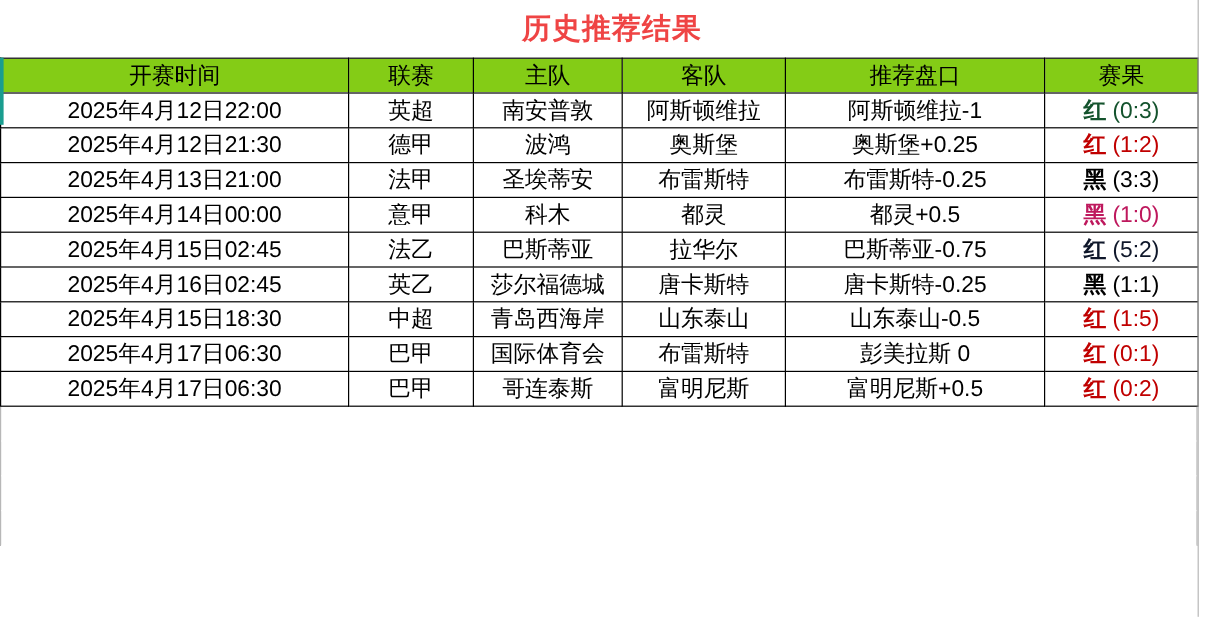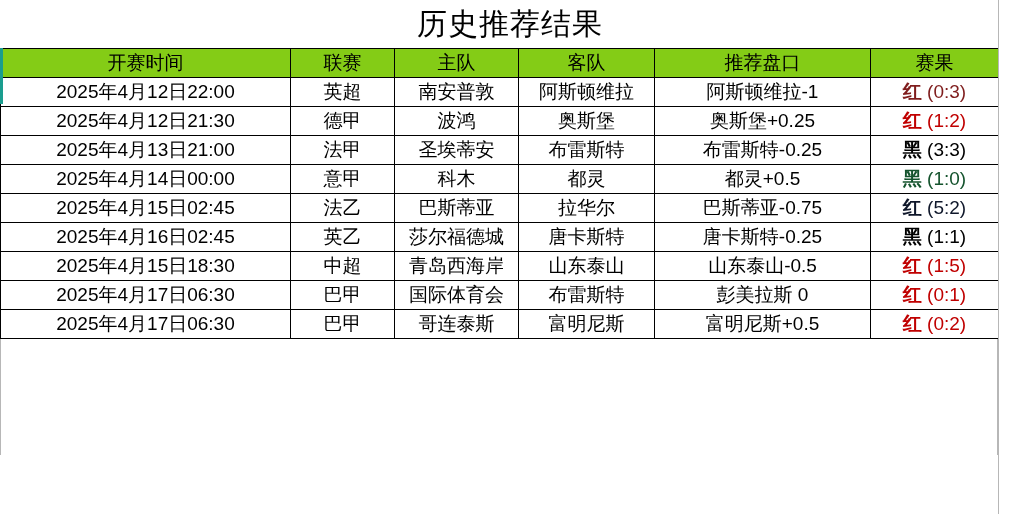--- a/index.html
+++ b/index.html
@@ -21,23 +21,23 @@
   }
   
   .title-row {
     height: 48px;
     display: flex;
     align-items: center;
     justify-content: center;
     position: relative;
   }
   .title-text {
-    font-size: 30px;
-    font-weight: normal;
-    color: #000000;
+    font-size: 24px;
+    font-weight: bold;
+    color: #ef4444;
     letter-spacing: 1px;
   }
   
   .right-edge {
     position: absolute;
     right: 0;
     top: 0;
     bottom: 0;
     width: 22px;
     border-left: 1px solid #b7b7b7;
@@ -141,21 +141,21 @@
         <th>赛果</th>
       </tr>
     </thead>
     <tbody id="table-body">
         <tr>
           <td>2025年4月12日22:00</td>
           <td>英超</td>
           <td>南安普敦</td>
           <td>阿斯顿维拉</td>
           <td>阿斯顿维拉-1</td>
-          <td class="res-cell" style="color: #7f1d1d;"><span class="res-label">红</span> <span class="res-score">(0:3)</span></td>
+          <td class="res-cell" style="color: #14532d;"><span class="res-label">红</span> <span class="res-score">(0:3)</span></td>
         </tr>
         <tr>
           <td>2025年4月12日21:30</td>
           <td>德甲</td>
           <td>波鸿</td>
           <td>奥斯堡</td>
           <td>奥斯堡+0.25</td>
           <td class="res-cell" style="color: rgb(192, 0, 0);"><span class="res-label">红</span> <span class="res-score">(1:2)</span></td>
         </tr>
         <tr>
@@ -165,21 +165,21 @@
           <td>布雷斯特</td>
           <td>布雷斯特-0.25</td>
           <td class="res-cell" style="color: rgb(0, 0, 0);"><span class="res-label">黑</span> <span class="res-score">(3:3)</span></td>
         </tr>
         <tr>
           <td>2025年4月14日00:00</td>
           <td>意甲</td>
           <td>科木</td>
           <td>都灵</td>
           <td>都灵+0.5</td>
-          <td class="res-cell" style="color: #14532d;"><span class="res-label">黑</span> <span class="res-score">(1:0)</span></td>
+          <td class="res-cell" style="color: #be185d;"><span class="res-label">黑</span> <span class="res-score">(1:0)</span></td>
         </tr>
         <tr>
           <td>2025年4月15日02:45</td>
           <td>法乙</td>
           <td>巴斯蒂亚</td>
           <td>拉华尔</td>
           <td>巴斯蒂亚-0.75</td>
           <td class="res-cell" style="color: #0f172a; text-align: center;"><span class="res-label">红</span> <span class="res-score">(5:2)</span></td>
         </tr>
         <tr>

